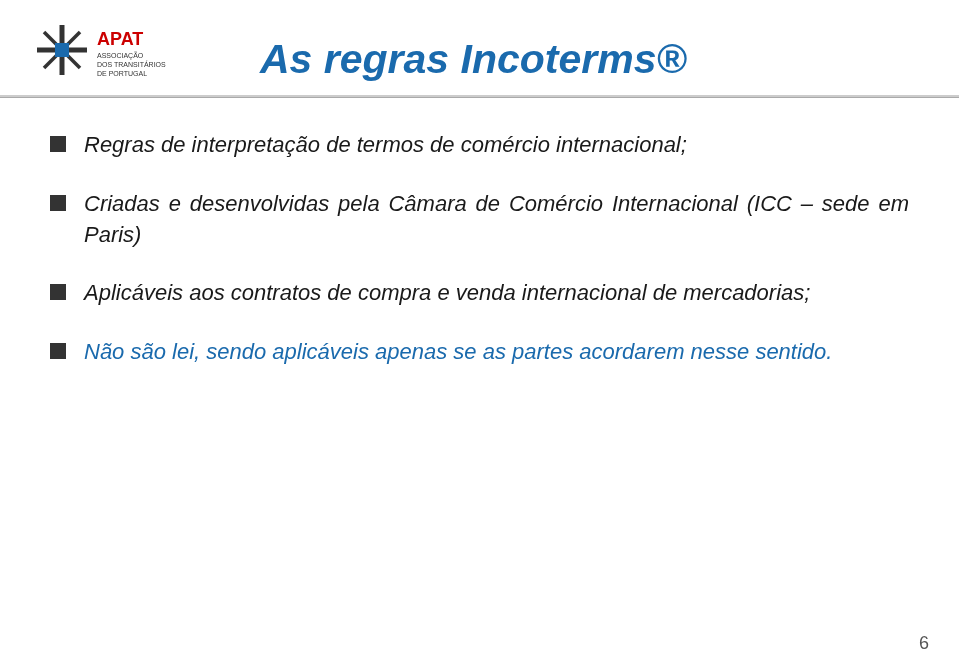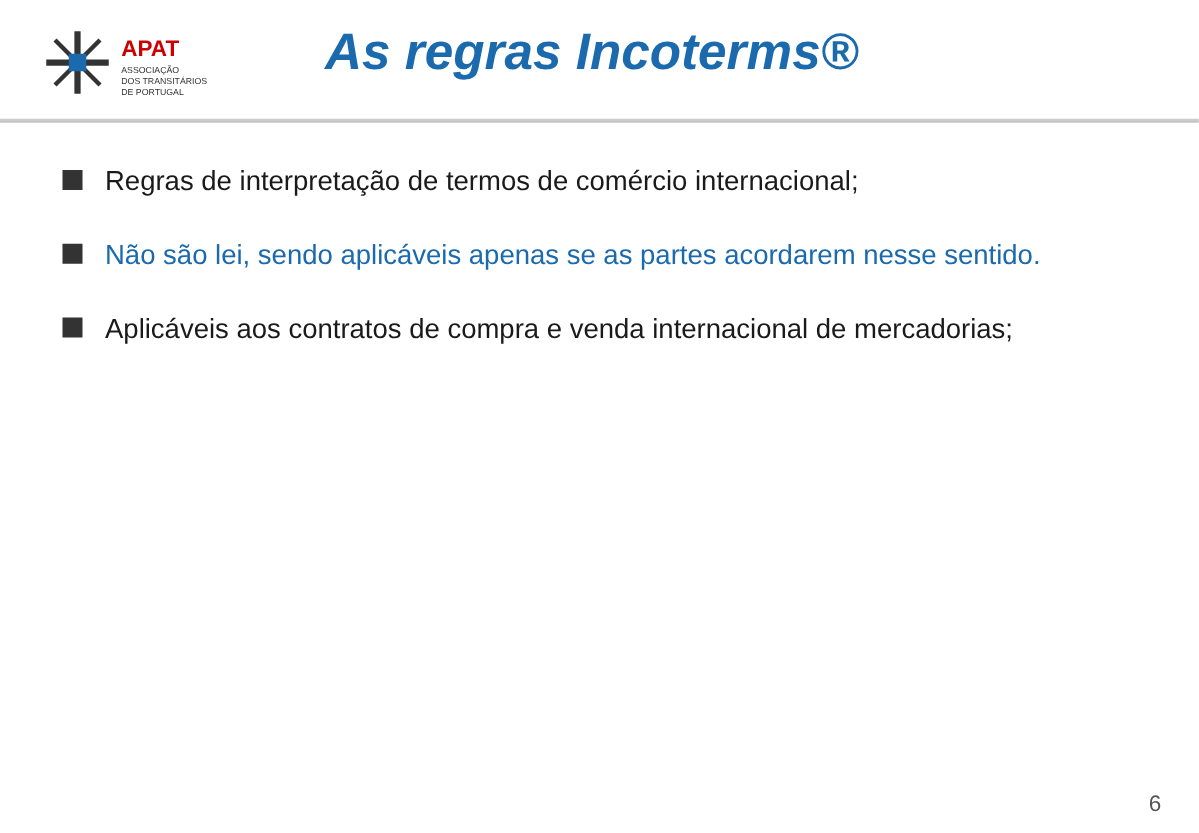--- a/index.html
+++ b/index.html
@@ -21,21 +21,21 @@
       width: 959px;
       height: 666px;
       background: #ffffff;
       position: relative;
       padding: 0;
     }
 
     
     .header {
       display: flex;
-      align-items: flex-start;
+      align-items: flex-end;
       padding: 18px 40px 12px 30px;
       border-bottom: 2px solid #cccccc;
       position: relative;
     }
 
     .logo-area {
       display: flex;
       align-items: center;
       flex-shrink: 0;
     }
@@ -67,20 +67,21 @@
       height: 16px;
       background: #333333;
       flex-shrink: 0;
       margin-top: 6px;
       margin-right: 18px;
     }
 
     .bullet-text {
       flex: 1;
       text-align: justify;
+      font-style: italic;
     }
 
     .bullet-text.blue {
       color: #1a6aad;
       font-weight: normal;
     }
 
     
     .footer {
       position: absolute;
@@ -131,32 +132,38 @@
 
   <div class="content">
 
     <div class="bullet-item">
       <div class="bullet-icon"></div>
       <div class="bullet-text">
         Regras de interpretação de termos de comércio internacional;
       </div>
     </div>
 
-
     <div class="bullet-item">
       <div class="bullet-icon"></div>
-      <div class="bullet-text blue">
-        Não são lei, sendo aplicáveis apenas se as partes acordarem nesse sentido.
+      <div class="bullet-text">
+        Criadas e desenvolvidas pela Câmara de Comércio Internacional (ICC – sede em Paris)
       </div>
     </div>
 
     <div class="bullet-item">
       <div class="bullet-icon"></div>
       <div class="bullet-text">
         Aplicáveis aos contratos de compra e venda internacional de mercadorias;
       </div>
     </div>
 
+    <div class="bullet-item">
+      <div class="bullet-icon"></div>
+      <div class="bullet-text blue">
+        Não são lei, sendo aplicáveis apenas se as partes acordarem nesse sentido.
+      </div>
+    </div>
+
   </div>
 
   <div class="footer">6</div>
 
 </div>
 
 </body></html>

